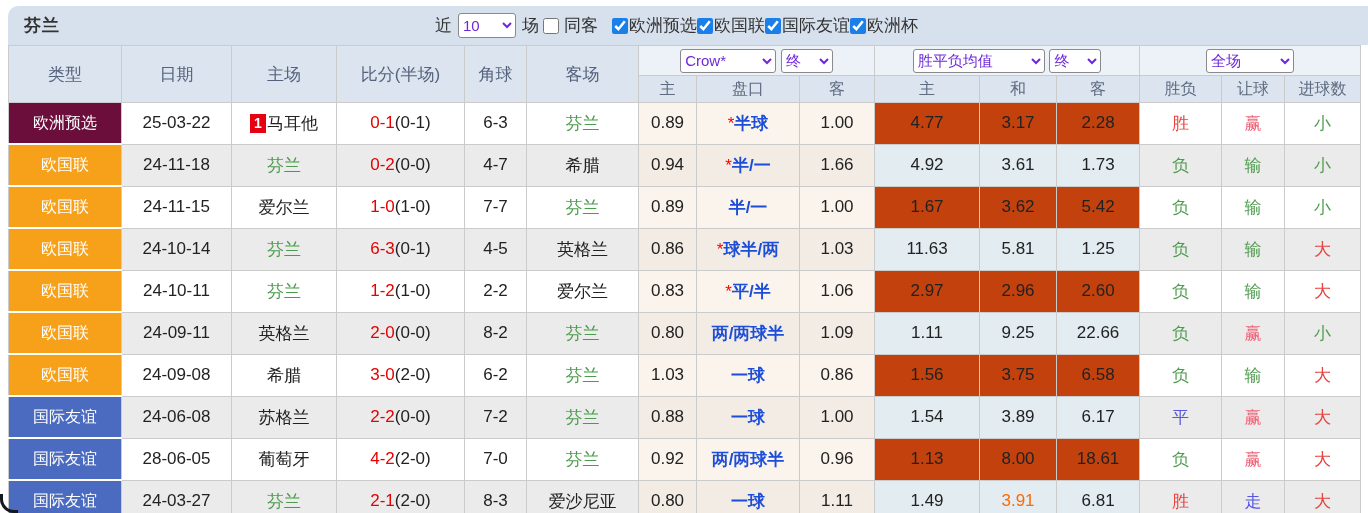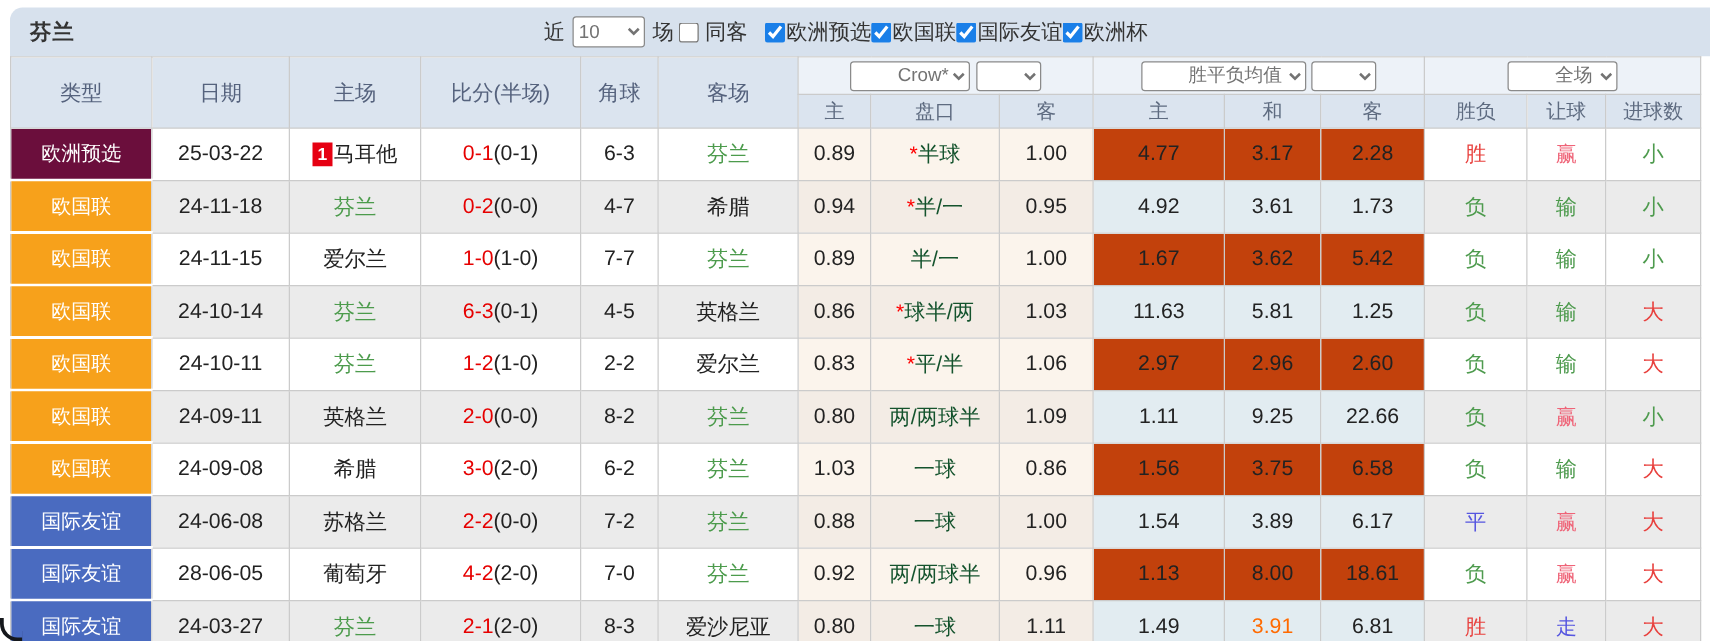--- a/index.html
+++ b/index.html
@@ -10,45 +10,45 @@
   .page{margin:6px 0 0 8px;width:1360px;}
   
   .topbar{
     height:39px;background:#D7E1ED;border-top-left-radius:10px;
     display:flex;align-items:center;font-size:17px;color:#333;
   }
   .topbar .title{font-weight:bold;margin-left:16px;letter-spacing:1px;}
   .controls{display:flex;align-items:center;margin-left:auto;margin-right:450px;white-space:nowrap;}
   .controls .lbl{margin:0 4px;}
   select{
-    font-size:15px;color:#737373;background:#fff;border:1px solid #8a8a8a;border-radius:3px;height:25px;
+    font-size:15px;color:#6d28d9;background:#fff;border:1px solid #8a8a8a;border-radius:3px;height:25px;
   }
   .controls select{width:58px;margin:0 2px;}
   input[type=checkbox]{width:16px;height:16px;accent-color:#1a7fe8;margin:0 1px 0 0;vertical-align:-3px;}
   .cb-gap{margin-left:10px;}
   .filters{display:flex;align-items:center;margin-left:10px;}
   .filter-item{display:flex;align-items:center;}
   
   table{border-collapse:collapse;table-layout:fixed;width:1352px;font-size:17px;color:#222;}
   th,td{border:1px solid #CBCBCB;text-align:center;padding:0;overflow:hidden;white-space:nowrap;}
   thead th{background:#DBE4EF;color:#55627D;font-weight:normal;font-size:17px;}
   thead th.group{background:#EDF2F8;height:29px;}
   thead tr.sub th{height:26px;font-size:16px;color:#5E6B80;}
-  thead select{height:24px;padding-left:33px;}
+  thead select{height:24px;}
   tbody td{height:40px;}
   tr.odd td{background:#FFFFFF;}
   tr.even td{background:#EBEBEB;}
   tr.odd td.col-crow{background:#FBF4EC;}
   tr.even td.col-crow{background:#F3ECE5;}
   tr.odd td.col-avg{background:#c2410c;}
   tr.even td.col-avg{background:#E2ECF1;}
   td.type{color:#fff;font-size:16px;border-bottom:2px solid #fff;}
   .fin{color:#4C9B4C;}
   .score-main{color:#E60000;}
-  .pan-text{color:#14532d;}
+  .pan-text{color:#1d4ed8;font-weight:bold;}
   .star{color:#FF0000;}
   .c-red{color:#E8413E;}
   .c-pink{color:#EF6478;}
   .c-green{color:#4E9B4E;}
   .c-blue{color:#5656E0;}
   .c-orange{color:#FF6A00;}
   .badge1{
     display:inline-block;background:#E60012;color:#fff;font-size:14px;font-weight:bold;
     line-height:19px;height:19px;padding:0 4px;margin-right:1px;vertical-align:1px;
   }
@@ -174,21 +174,21 @@
         </tr>
         <tr class="even">
           <td class="type" style="background: rgb(247, 161, 27);">欧国联</td>
           <td>24-11-18</td>
           <td><span class="fin">芬兰</span></td>
           <td><span class="score-main">0-2</span><span>(0-0)</span></td>
           <td>4-7</td>
           <td><span>希腊</span></td>
           <td class="col-crow">0.94</td>
           <td class="col-crow"><span class="star">*</span><span class="pan-text">半/一</span></td>
-          <td class="col-crow">0.95</td>
+          <td class="col-crow">1.66</td>
           <td class="col-avg">4.92</td>
           <td class="col-avg">3.61</td>
           <td class="col-avg">1.73</td>
           <td class="c-green">负</td>
           <td class="c-green">输</td>
           <td class="c-green">小</td>
         </tr>
         <tr class="odd">
           <td class="type" style="background: rgb(247, 161, 27);">欧国联</td>
           <td>24-11-15</td>

